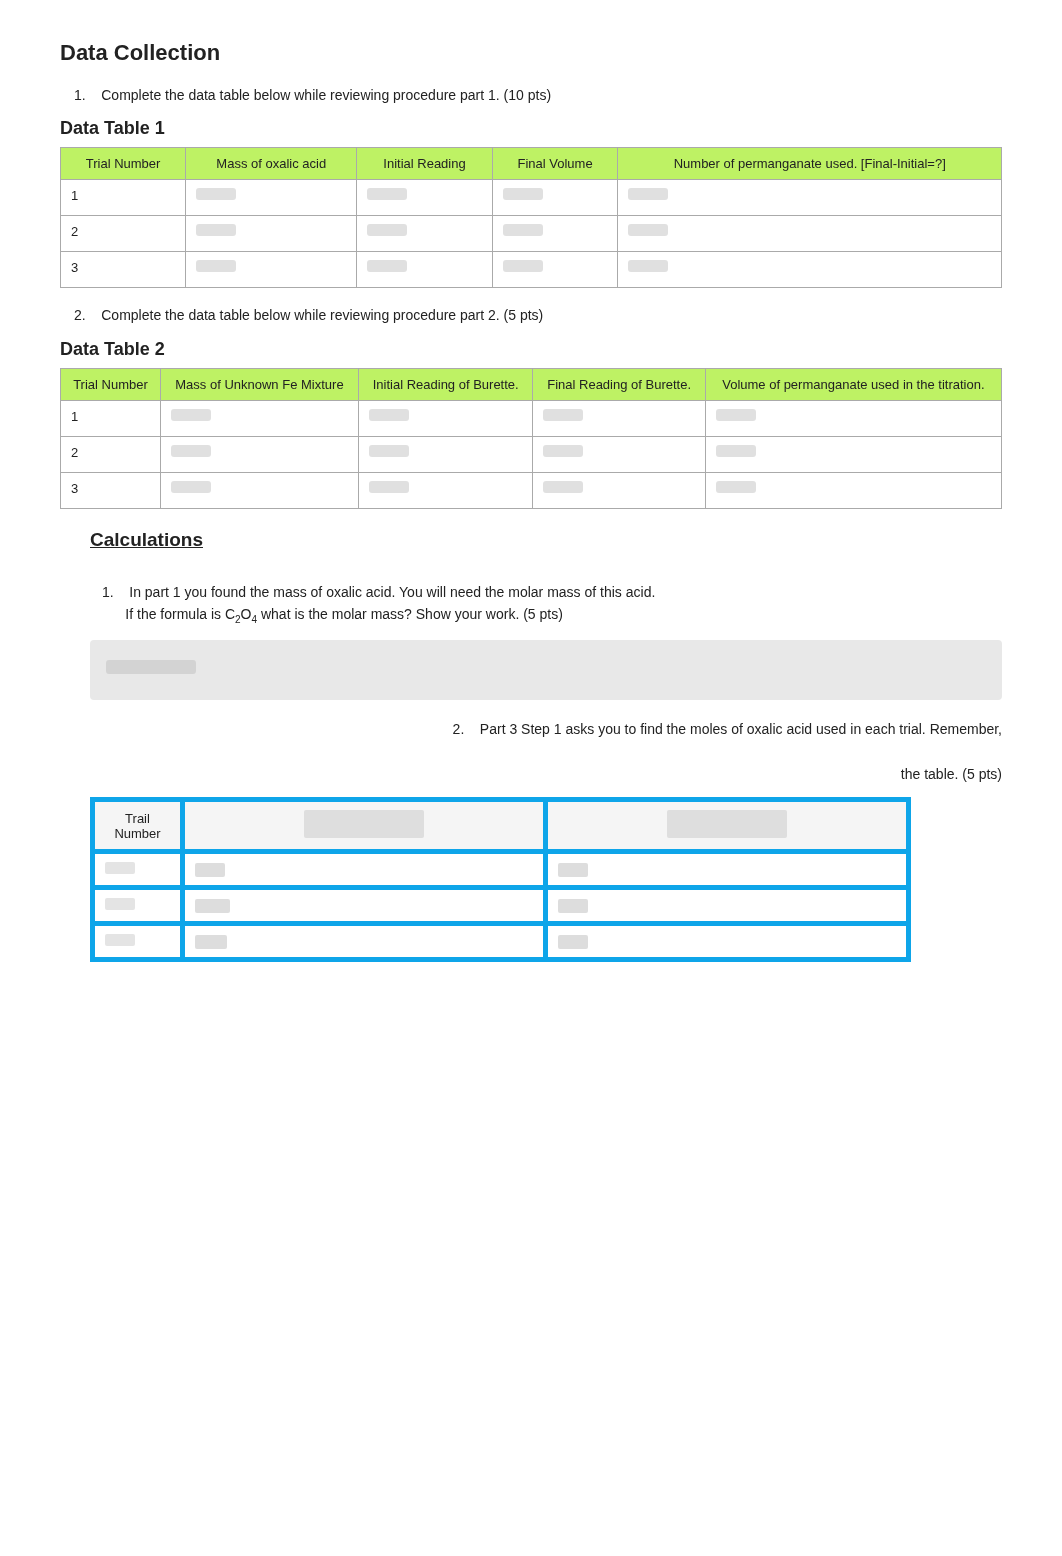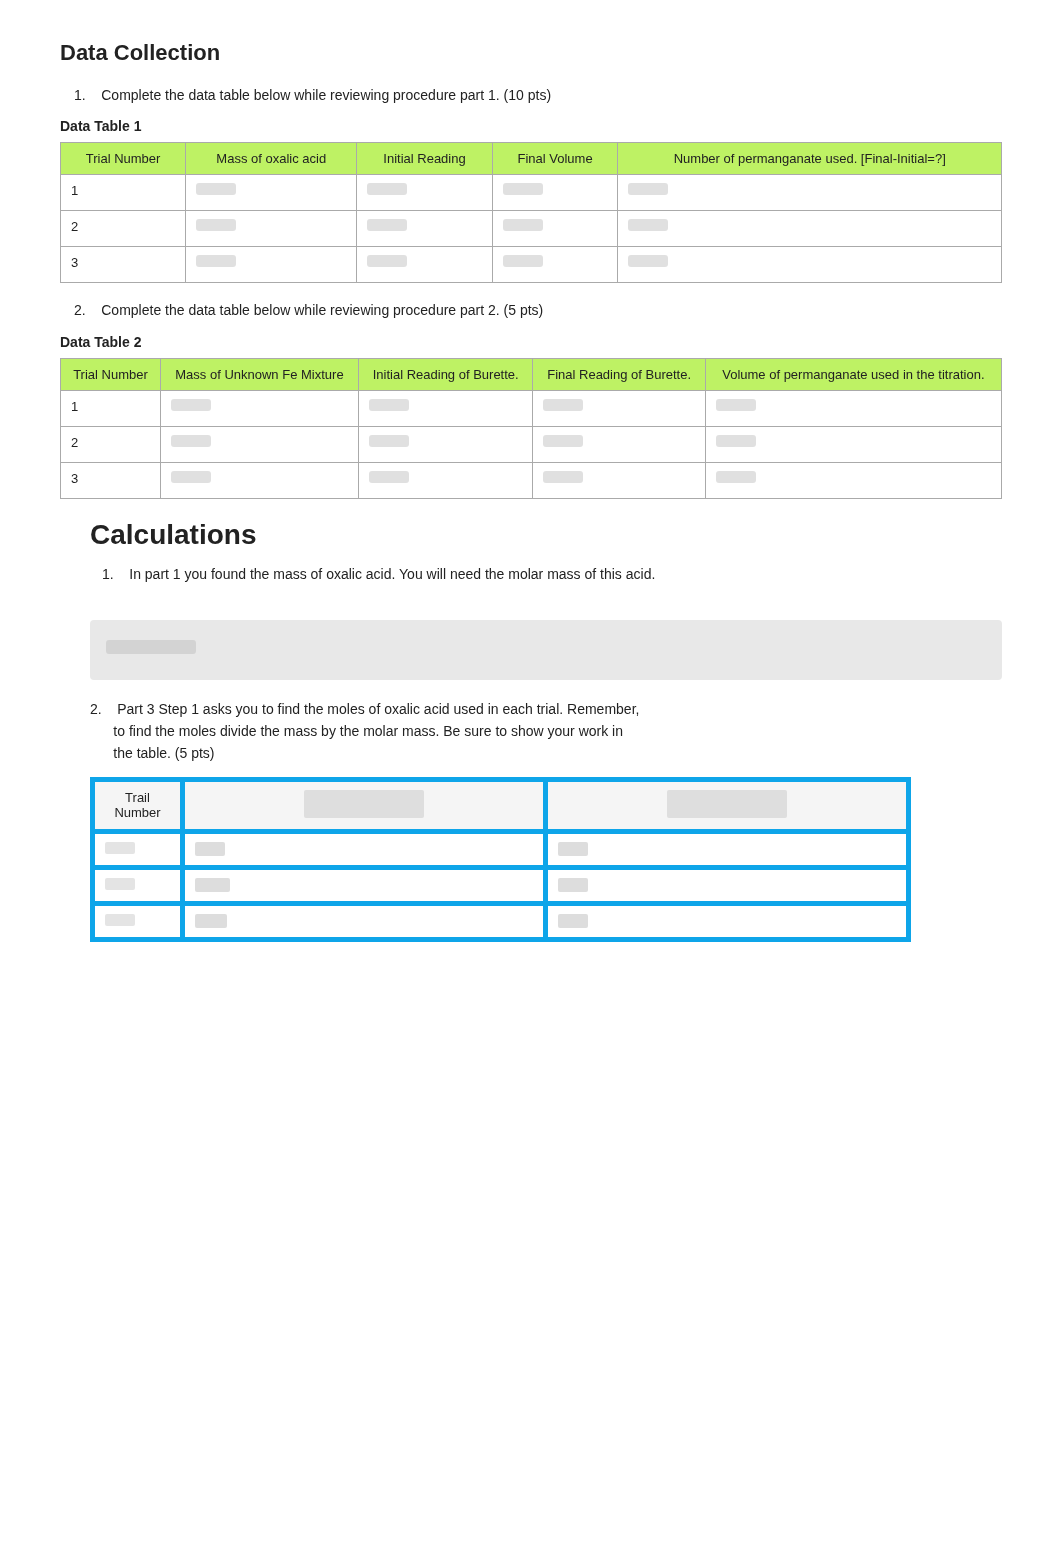--- a/index.html
+++ b/index.html
@@ -10,21 +10,21 @@
       color: #222;
       padding: 40px 60px;
       max-width: 1062px;
     }
     h1 {
       font-size: 22px;
       font-weight: bold;
       margin-bottom: 18px;
     }
     .section-label {
-      font-size: 14px;
+      font-size: 18px;
       font-weight: bold;
       margin-bottom: 8px;
       margin-top: 12px;
     }
     .question {
       margin-left: 14px;
       margin-bottom: 12px;
       line-height: 1.6;
     }
     table {
@@ -287,39 +287,40 @@
       <td>
           <div class="blurred-cell">
             <span class="blurred-block"></span>
           </div>
         </td>
     </tr>
   </tbody>
 </table>
 
 <div style="margin-top: 20px; padding-left: 30px;">
-  <h2 style="font-size:28px; font-weight:bold; margin-bottom:12px;">Calculations</h2>
+  <h2 style="font-size:19px; font-weight:bold; margin-bottom:30px;text-decoration:underline;">Calculations</h2>
 
   <div class="question" style="margin-left: 12px;">
     <span>1.</span>
     &nbsp;&nbsp;
     <span>In part 1 you found the mass of oxalic acid. You will need the molar mass of this acid.</span><br>
     &nbsp;&nbsp;&nbsp;&nbsp;&nbsp;
+    <span>If the formula is C<sub>2</sub>O<sub>4</sub> what is the molar mass? Show your work. (5 pts)</span>
   </div>
 
   <div class="answer-box">
     <span class="blurred-block" style="width:90px; height:14px;"></span>
   </div>
 
-  <div class="question" style="margin-left: 0; margin-top: 10px;">
+  <div class="question" style="margin-left: 0; margin-top: 10px; text-align: right;">
     <span>2.</span>
     &nbsp;&nbsp;
     <span>Part 3 Step 1 asks you to find the moles of oxalic acid used in each trial. Remember,</span><br>
     &nbsp;&nbsp;&nbsp;&nbsp;&nbsp;
-    <span>to find the moles divide the mass by the molar mass. Be sure to show your work in</span><br>
+    <br>
     &nbsp;&nbsp;&nbsp;&nbsp;&nbsp;
     <span>the table. (5 pts)</span>
   </div>
 
   <div class="calc-table-wrapper">
     <table class="calc-table">
       <thead>
         <tr>
           <th class="trial-number-col">
             <span>Trail Number</span>

